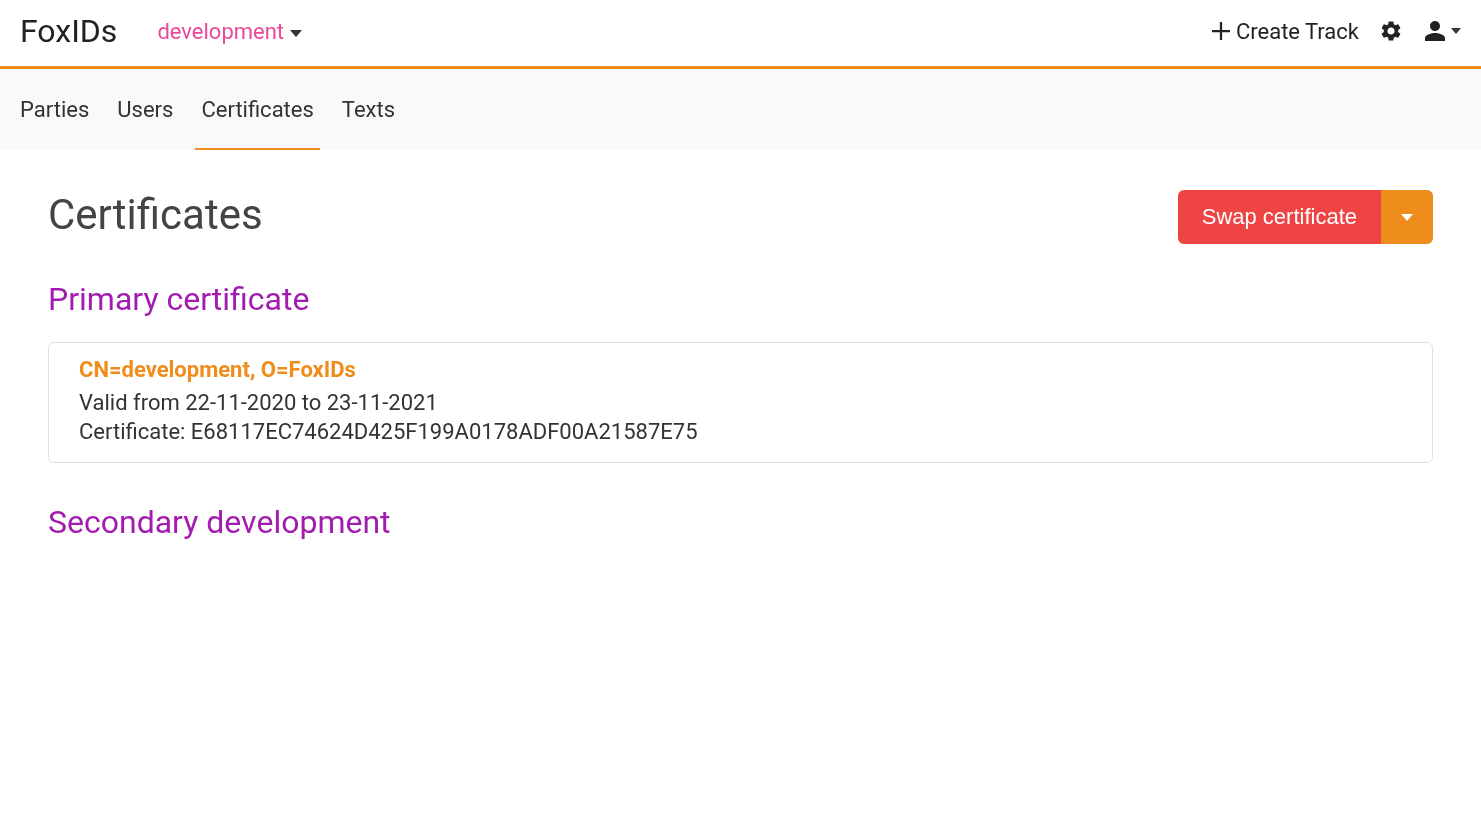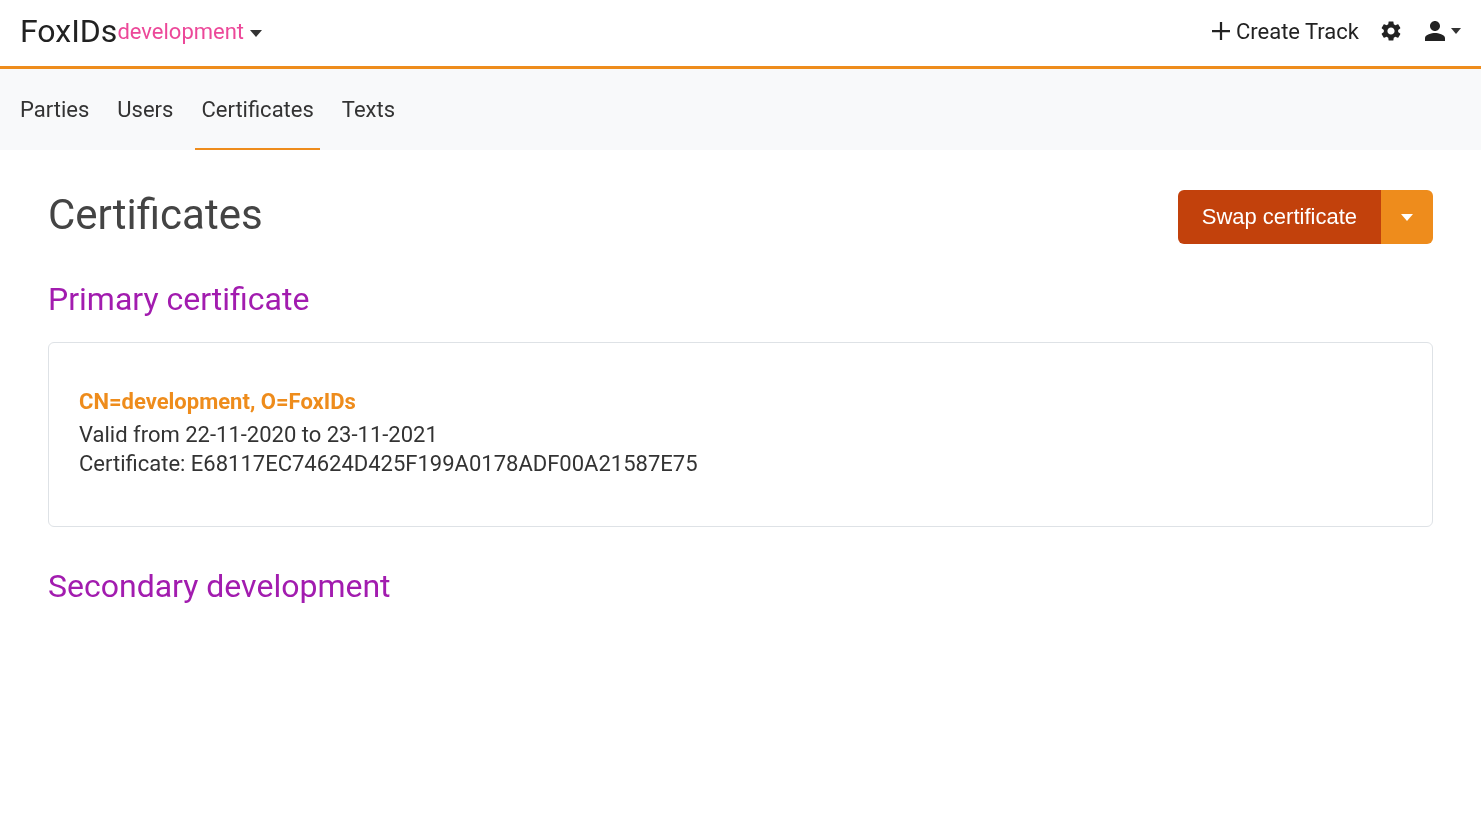--- a/index.html
+++ b/index.html
@@ -14,20 +14,21 @@
     }
     .navbar {
       display: flex;
       align-items: center;
       padding: 12px 20px 16px 20px;
       justify-content: space-between;
     }
     .navbar-left {
       display: flex;
       align-items: center;
+      gap: 40px;
     }
     .brand {
       font-size: 32px;
       font-weight: 400;
       color: #222;
     }
     .track-dropdown {
       font-size: 22px;
       color: #ec4899;
       display: flex;
@@ -108,21 +109,21 @@
       font-size: 42px;
       font-weight: 400;
       color: #444;
     }
     .swap-group {
       display: flex;
       border-radius: 6px;
       overflow: hidden;
     }
     .swap-btn {
-      background: #c2410c;
+      background: #ef4444;
       color: #fff;
       font-size: 22px;
       padding: 14px 24px;
       border: none;
       cursor: pointer;
     }
     .swap-toggle {
       background: #ee8c1c;
       border: none;
       padding: 0 20px;
@@ -140,21 +141,21 @@
     }
     .section-title {
       font-size: 32px;
       font-weight: 400;
       color: #a21caf;
       margin-bottom: 24px;
     }
     .card {
       border: 1px solid #dee2e6;
       border-radius: 6px;
-      padding: 46px 30px;
+      padding: 14px 30px;
       margin-bottom: 40px;
     }
     .cert-subject {
       color: #ee8c1c;
       font-weight: 700;
       font-size: 22px;
       margin-bottom: 8px;
     }
     .cert-line {
       font-size: 22px;

